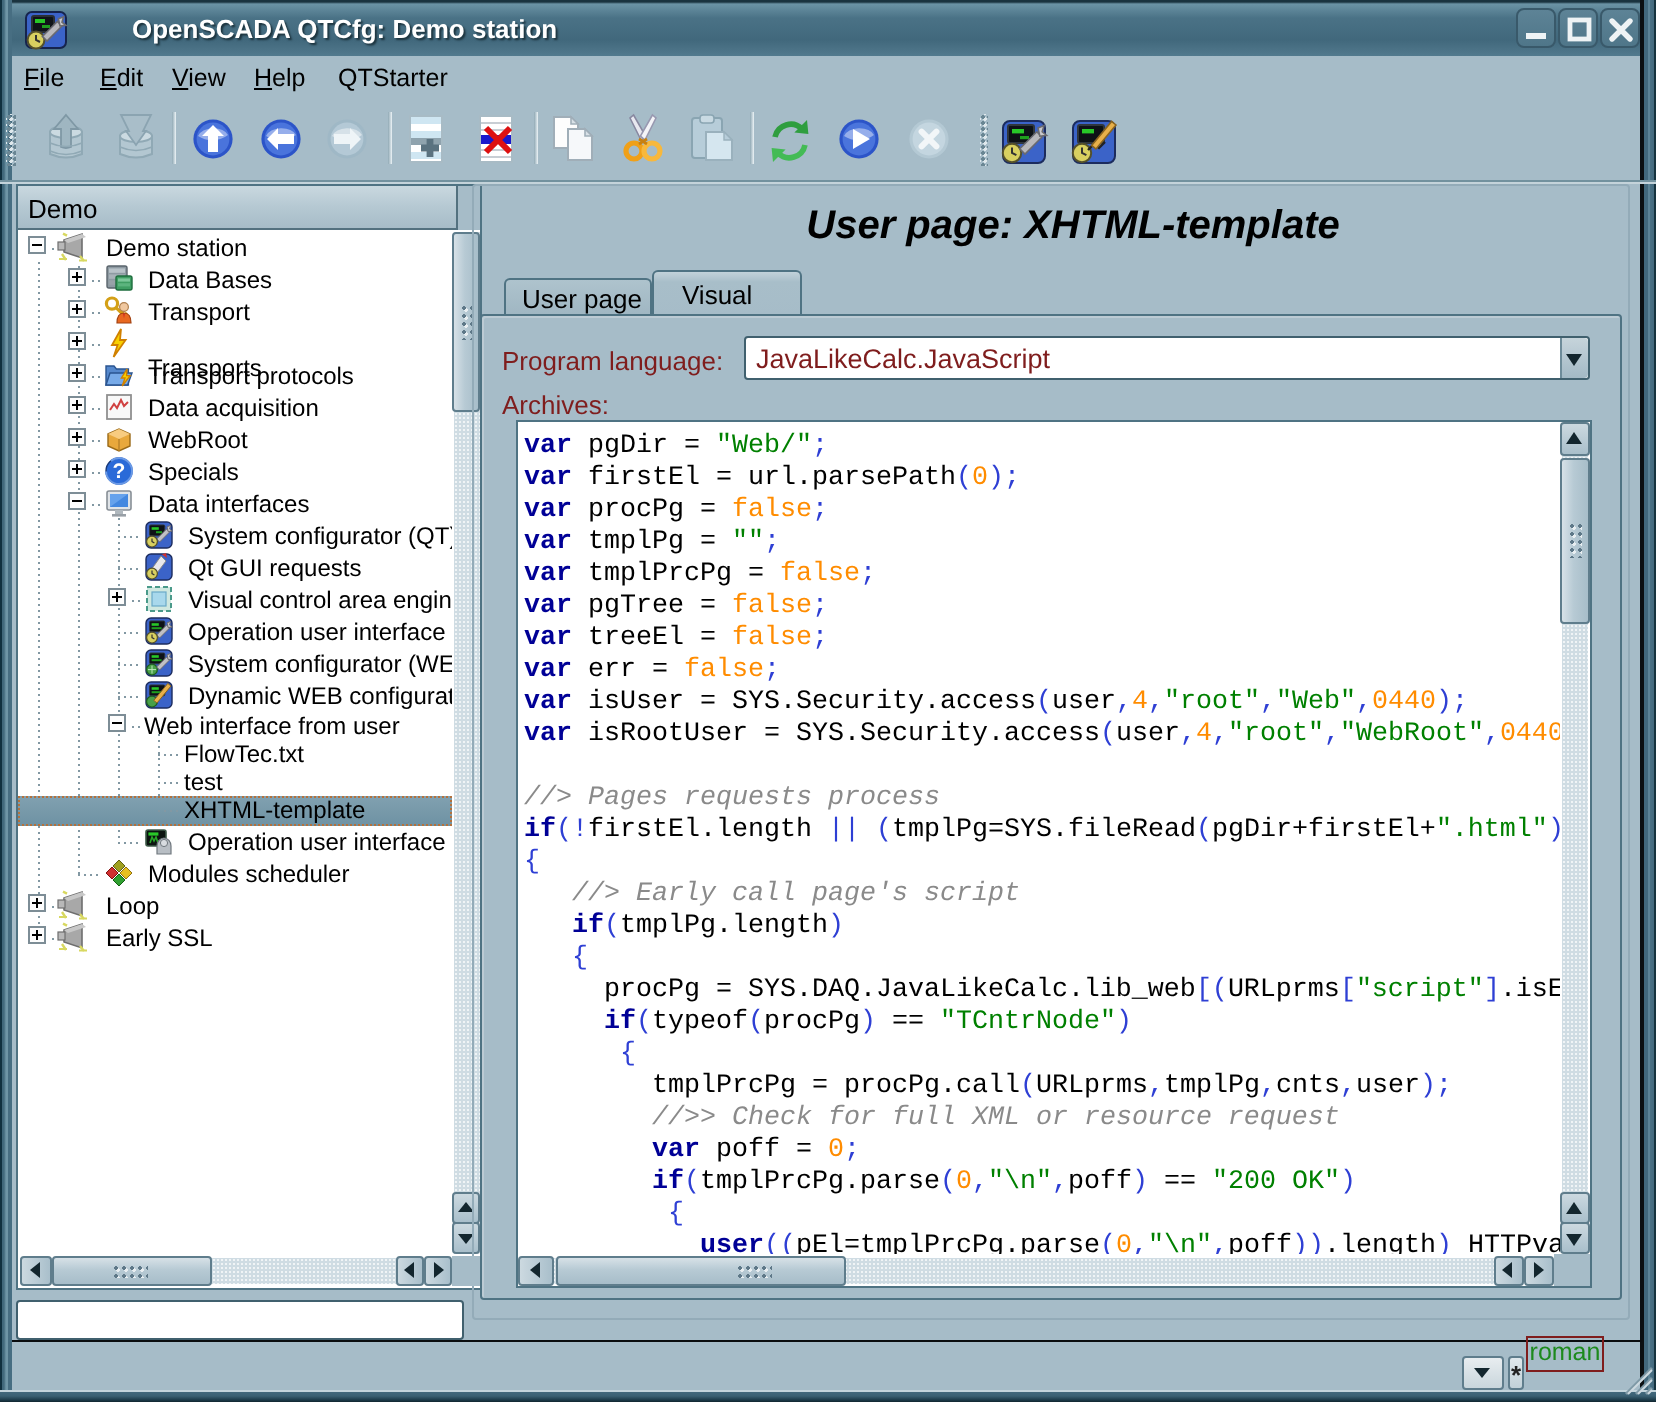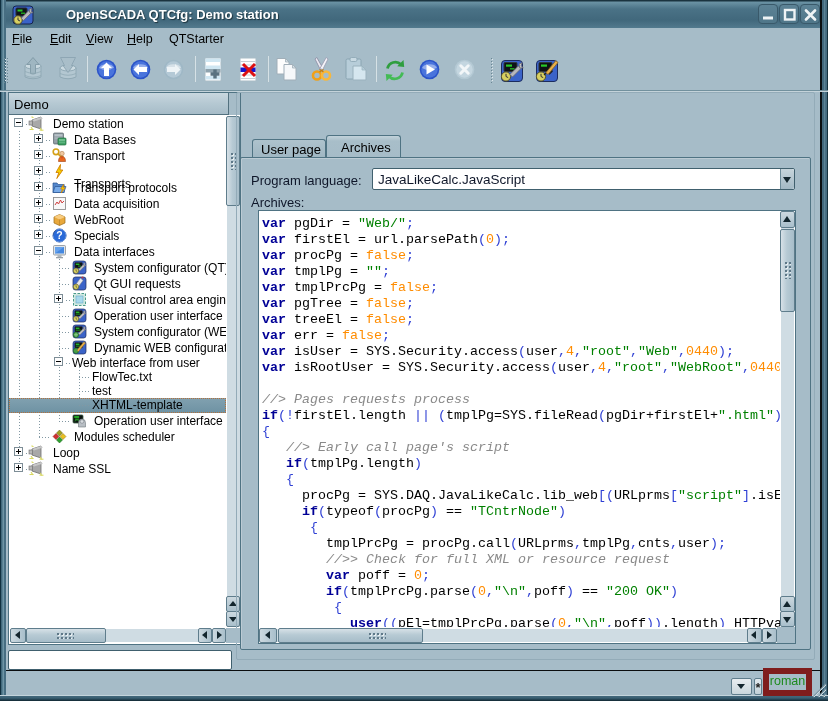--- a/index.html
+++ b/index.html
@@ -41,38 +41,38 @@
   .sbbtnh{background:linear-gradient(to right,#ccd9e0,#a9bfcb);border:1px solid #5f7d8c;border-radius:2px;box-sizing:border-box;}
   .arr{width:0;height:0;position:absolute;}
   .grip{background-image:radial-gradient(#5e7888 28%,transparent 34%),radial-gradient(#e8eef1 28%,transparent 34%);background-size:4px 4px;background-position:0 0,1px 1px;}
   
   #rfrm{left:236px;top:92px;width:577px;height:566px;border:1px solid #93abb8;border-radius:2px;}
   #rtitle{left:249px;top:102px;width:575px;text-align:center;font-size:20px;font-weight:bold;font-style:italic;color:#000;}
   .tab{box-sizing:border-box;border:1px solid #4f7383;border-bottom:none;border-radius:3px 3px 0 0;font-size:13px;color:#000;}
   #tab1{left:252px;top:139px;width:74px;height:19px;background:linear-gradient(to bottom,#aec3cd,#9fb6c2);}
   #tab2{left:326px;top:135px;width:75px;height:23px;background:linear-gradient(to bottom,#c2d2da 0,#a8bec9 5px,#a6bcc8 100%);}
   #tpane{left:240px;top:157px;width:569px;height:491px;border:1px solid #4f7383;border-radius:2px;box-shadow:inset 1px 1px 0 #bccbd4;}
-  .lbl{font-size:13px;color:#0f172a;}
+  .lbl{font-size:13px;color:#7f1d1d;}
   #combo{left:372px;top:168px;width:423px;height:22px;background:#fff;border:1px solid #40606e;border-radius:2px;box-sizing:border-box;}
   #combotx{left:378px;top:172px;font-size:13.5px;}
   #combobtn{left:780px;top:169px;width:14px;height:20px;background:linear-gradient(to bottom,#c6d4db,#a3b9c5);border-left:1px solid #6d8b99;border-radius:0 2px 2px 0;box-sizing:border-box;}
   
   #codefrm{left:258px;top:210px;width:538px;height:434px;border:1px solid #4f7383;background:#fff;box-sizing:border-box;}
   #code{left:260px;top:211px;width:520px;height:416px;overflow:hidden;}
   #code pre{margin:0;padding:5px 0 0 2px;font-family:"Liberation Mono",monospace;font-size:13.34px;line-height:16px;color:#000;}
   .k{color:#000096;font-weight:bold;}
   .s{color:#008000;}
   .n{color:#ff8c00;}
   .p{color:#2e3fd4;}
   .c{color:#8a8a8a;font-style:italic;}
   
   #sline{left:6px;top:670px;width:815px;height:1px;background:#0a0d0f;}
   #stcb{left:731px;top:678px;width:21px;height:17px;background:linear-gradient(to bottom,#e8edf0,#c9d6dc);border:1px solid #5f7d8c;border-radius:2px;box-sizing:border-box;}
   #star{left:754px;top:678px;width:8px;height:17px;background:linear-gradient(to bottom,#e0e8ec,#c2d1d8);border:1px solid #5f7d8c;border-radius:2px;box-sizing:border-box;font-size:13px;font-weight:bold;color:#222;text-align:center;line-height:18px;}
-  #roman{left:763px;top:668px;width:37px;height:16px;border:6px solid #7f1d1d;color:#1d8a1d;font-size:12.5px;text-align:center;line-height:15px;}
+  #roman{left:763px;top:668px;width:37px;height:16px;border:1px solid #7f1d1d;color:#1d8a1d;font-size:12.5px;text-align:center;line-height:15px;}
   #filter{left:8px;top:650px;width:224px;height:20px;background:#fff;border:1px solid #40606e;border-radius:2px;box-sizing:border-box;}
 </style>
 </head>
 <body>
 <div id="win">
 
 <div class="abs" id="tbar"></div>
 <div class="abs" id="bl"></div>
 <div class="abs" id="br"></div>
 <div class="abs" id="bb"></div>
@@ -438,46 +438,47 @@
           <i class="exph" style="position:absolute;"></i>
           <i class="expv" style="position:absolute;"></i>
         </div>
 <svg class="abs" style="left:28px;top:461px" width="18" height="15" viewBox="0 0 18 15">
  <path d="M4 4 l9 -3 v12 l-9 -3 z" fill="#a8a8a8" stroke="#6e6e6e" stroke-width="0.8"></path>
  <path d="M4 4 l9 -3 2 1.5 -9 3 z" fill="#c8c8c8"></path>
  <rect x="1" y="5" width="3.5" height="4" fill="#b8b8b8" stroke="#6e6e6e" stroke-width="0.6"></rect>
  <path d="M3 11 l2 3 M12 12 l2 2.5 M5.5 1.8 l-2 -1" stroke="#d8d860" stroke-width="1.2"></path>
  <path d="M1.5 13.5 h4 M11.5 14.2 h4" stroke="#d8d860" stroke-width="1"></path>
 </svg>
-<div class="abs trow" style="top:461px;left:53px;height:16px;line-height:16px;">Name SSL</div>
+<div class="abs trow" style="top:461px;left:53px;height:16px;line-height:16px;">Early SSL</div>
 </div>
     </div>
 <div class="abs sbtrack" style="left:227px;top:116px;width:13px;height:511px;"></div>
 <div class="abs sbthumb" style="left:226px;top:116px;width:14px;height:90px;"></div>
 <div class="abs grip" style="left:230px;top:152px;width:7px;height:18px;"></div>
 <div class="abs sbbtn" style="left:226px;top:596px;width:14px;height:16px;"></div>
 <div class="abs arr" style="left:229px;top:601px;border-left:4px solid transparent;border-right:4px solid transparent;border-bottom:5px solid #13262e;"></div>
 <div class="abs sbbtn" style="left:226px;top:611px;width:14px;height:16px;"></div>
 <div class="abs arr" style="left:229px;top:617px;border-left:4px solid transparent;border-right:4px solid transparent;border-top:5px solid #13262e;"></div>
 <div class="abs sbtrack" style="left:10px;top:629px;width:215px;height:13px;"></div>
 <div class="abs sbbtnh" style="left:10px;top:628px;width:16px;height:15px;"></div>
 <div class="abs arr" style="left:15px;top:631px;border-top:4px solid transparent;border-bottom:4px solid transparent;border-right:5px solid #13262e;"></div>
 <div class="abs sbthumbh" style="left:26px;top:628px;width:80px;height:15px;"></div>
 <div class="abs grip" style="left:56px;top:632px;width:18px;height:7px;"></div>
 <div class="abs sbbtnh" style="left:198px;top:628px;width:14px;height:15px;"></div>
 <div class="abs arr" style="left:202px;top:631px;border-top:4px solid transparent;border-bottom:4px solid transparent;border-right:5px solid #13262e;"></div>
 <div class="abs sbbtnh" style="left:212px;top:628px;width:14px;height:15px;"></div>
 <div class="abs arr" style="left:217px;top:631px;border-top:4px solid transparent;border-bottom:4px solid transparent;border-left:5px solid #13262e;"></div>
 <div class="abs" id="filter"></div>
 <div class="abs" id="rfrm"></div>
+<div class="abs" id="rtitle">User page: XHTML-template</div>
 <div class="abs tab" id="tab1">
       <div style="margin:2px 0 0 8px;">User page</div>
     </div>
 <div class="abs tab" id="tab2">
-      <div style="margin:4px 0 0 14px;">Archives</div>
+      <div style="margin:4px 0 0 14px;">Visual</div>
     </div>
 <div class="abs" style="left:327px;top:156px;width:73px;height:2px;background:#a6bcc8;"></div>
 <div class="abs" id="tpane"></div>
 <div class="abs lbl" style="left:251px;top:173px;">Program language:</div>
 <div class="abs" id="combo"></div>
 <div class="abs lbl" id="combotx">JavaLikeCalc.JavaScript</div>
 <div class="abs" id="combobtn"></div>
 <div class="abs arr" style="left:783px;top:177px;border-left:4.5px solid transparent;border-right:4.5px solid transparent;border-top:6px solid #13262e;"></div>
 <div class="abs lbl" style="left:251px;top:195px;">Archives:</div>
 <div class="abs" id="codefrm"></div>

